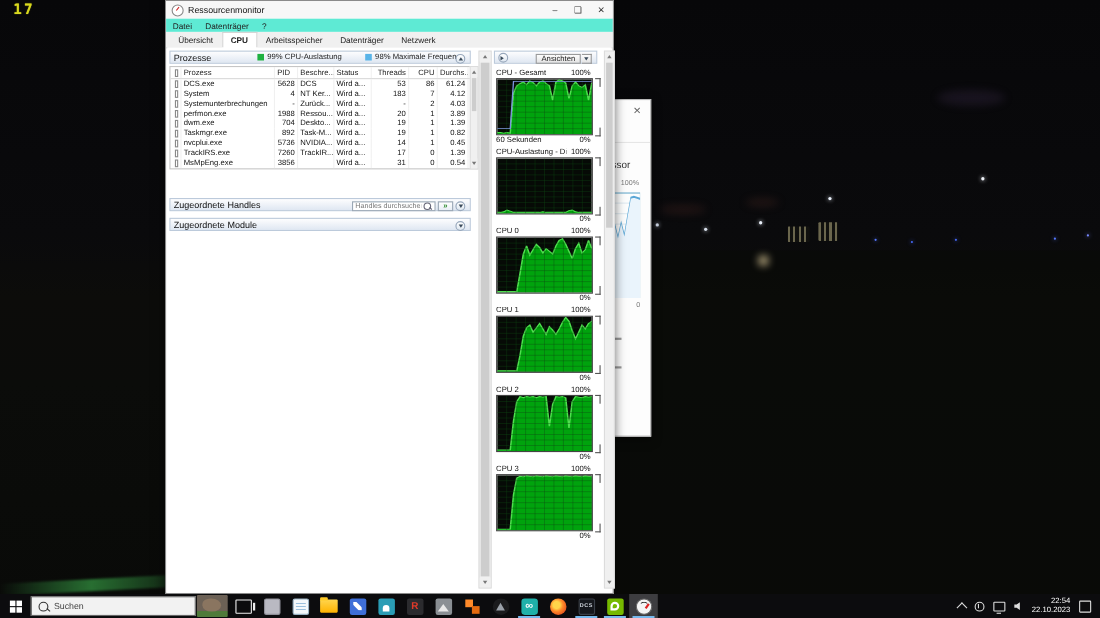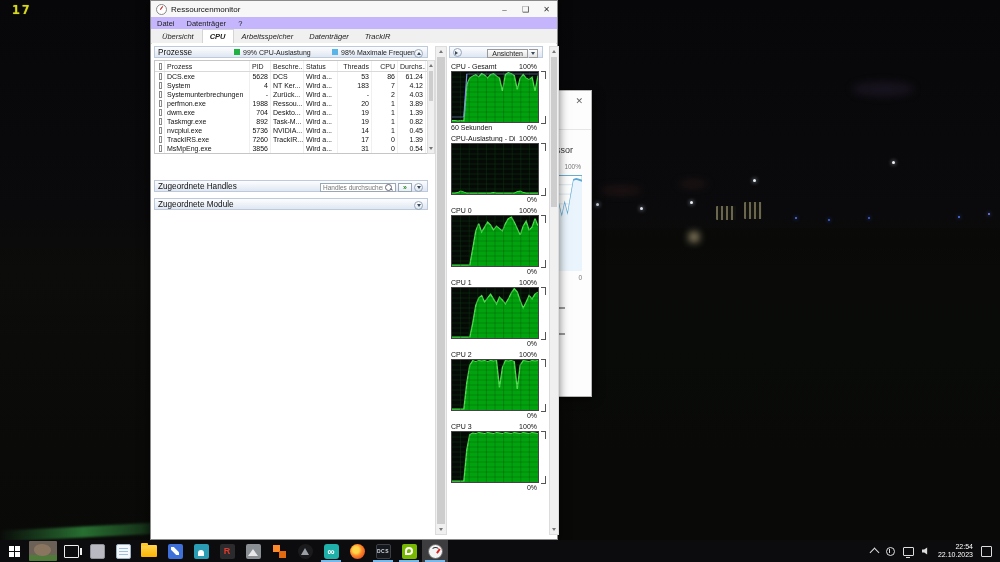--- a/index.html
+++ b/index.html
@@ -31,23 +31,23 @@
   #bg-window .frag{position:absolute;left:8px;width:8px;height:2px;background:#9a9a9a;}
   
   #resmon{position:absolute;left:150px;top:0;width:408px;height:540px;background:#fff;
     border:1px solid #8a8a8a;box-shadow:0 0 10px rgba(0,0,0,.65);box-sizing:border-box;}
   #titlebar{position:absolute;left:0;top:0;right:0;height:16px;background:#f7f7f7;display:flex;align-items:center;}
   #title-icon{width:9px;height:9px;margin:0 4px 0 5px;border-radius:50%;background:#fff;border:1px solid #888;position:relative;}
   #title-icon::after{content:"";position:absolute;left:4px;top:1px;width:1px;height:4px;background:#c22;transform:rotate(38deg);}
   #title-text{font-size:8px;color:#111;}
   #caption-buttons{margin-left:auto;display:flex;}
   .cap-btn{width:21px;height:15px;display:flex;align-items:center;justify-content:center;font-size:8px;color:#333;}
-  #menubar{position:absolute;left:0;top:16px;right:0;height:12px;background:#c4b5fd;display:flex;align-items:center;gap:12px;padding-left:6px;font-size:7.5px;color:#222;}
+  #menubar{position:absolute;left:0;top:16px;right:0;height:12px;background:#5eead4;display:flex;align-items:center;gap:12px;padding-left:6px;font-size:7.5px;color:#222;}
   #tabbar{position:absolute;left:0;top:28px;right:0;height:14px;background:#f0f0f0;border-bottom:1px solid #d5d5d5;display:flex;align-items:flex-end;padding-left:3px;font-size:7.5px;color:#222;}
-  .tab{padding:2px 7px 2px 7px;border:1px solid transparent;border-bottom:none;margin-bottom:0;font-style:italic;}
+  .tab{padding:2px 7px 2px 7px;border:1px solid transparent;border-bottom:none;margin-bottom:0;}
   .tab.active{background:#fff;border-color:#d5d5d5;position:relative;top:1px;padding-bottom:3px;font-weight:bold;}
   #content{position:absolute;left:1px;top:42px;width:404px;height:496px;background:#fff;}
   
   .secbar{position:absolute;left:2px;width:274px;height:12px;box-sizing:border-box;
     background:linear-gradient(#fdfdfe,#dfe7f2);border:1px solid #bccadb;display:flex;align-items:center;font-size:8px;color:#111;}
   .secbar .sec-title{margin-left:3px;font-size:8.2px;}
   .badge-sq{width:6px;height:6px;margin-right:3px;flex:0 0 auto;}
   .sec-badge{display:flex;align-items:center;font-size:7px;color:#222;position:absolute;}
   .chev-circle{position:absolute;right:4px;top:1.5px;width:9px;height:9px;border-radius:50%;border:1px solid #97a7bb;background:linear-gradient(#fff,#dde6f0);display:flex;align-items:center;justify-content:center;box-sizing:border-box;}
   .tri{width:0;height:0;border-left:2.5px solid transparent;border-right:2.5px solid transparent;}
@@ -196,21 +196,21 @@
   <div id="menubar">
     <span>Datei</span>
     <span>Datenträger</span>
     <span>?</span>
   </div>
   <div id="tabbar">
     <span class="tab">Übersicht</span>
     <span class="tab active">CPU</span>
     <span class="tab">Arbeitsspeicher</span>
     <span class="tab">Datenträger</span>
-    <span class="tab">TrackIR</span>
+    <span class="tab">Netzwerk</span>
   </div>
 
   <div id="content">
 
     <div class="secbar" style="top:3px">
       <span class="sec-title">Prozesse</span>
       <span class="sec-badge" style="left:79px">
         <span class="badge-sq" style="background:#1fb141"></span>
         <span>99% CPU-Auslastung</span>
       </span>
@@ -533,20 +533,24 @@
 
 <div id="taskbar">
   <div id="start-btn">
     <span id="start-logo">
         <span></span>
         <span></span>
         <span></span>
         <span></span>
       </span>
   </div>
+  <div id="search-box">
+    <span class="mag"></span>
+    <span id="search-label">Suchen</span>
+  </div>
   <div id="tb-icons" style="display:flex">
       <div class="tb-slot" style="width: 30px;">
         <span class="ic-animal"></span>
       </div>
       <div class="tb-slot">
         <span class="ic-taskview"></span>
       </div>
       <div class="tb-slot">
         <span class="tbicon ic-grey"></span>
       </div>

